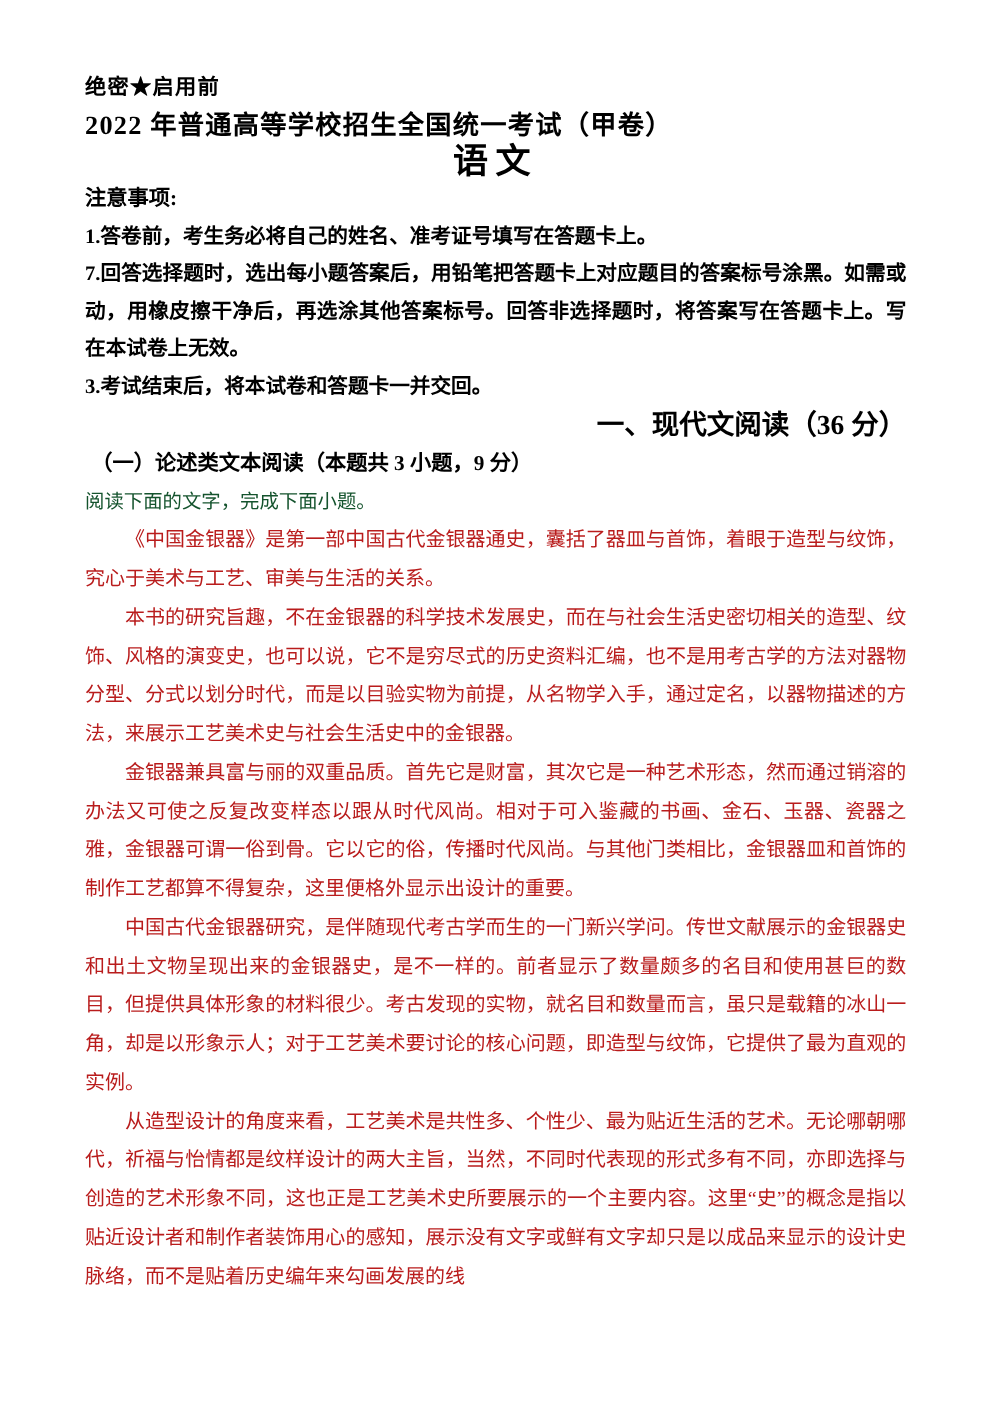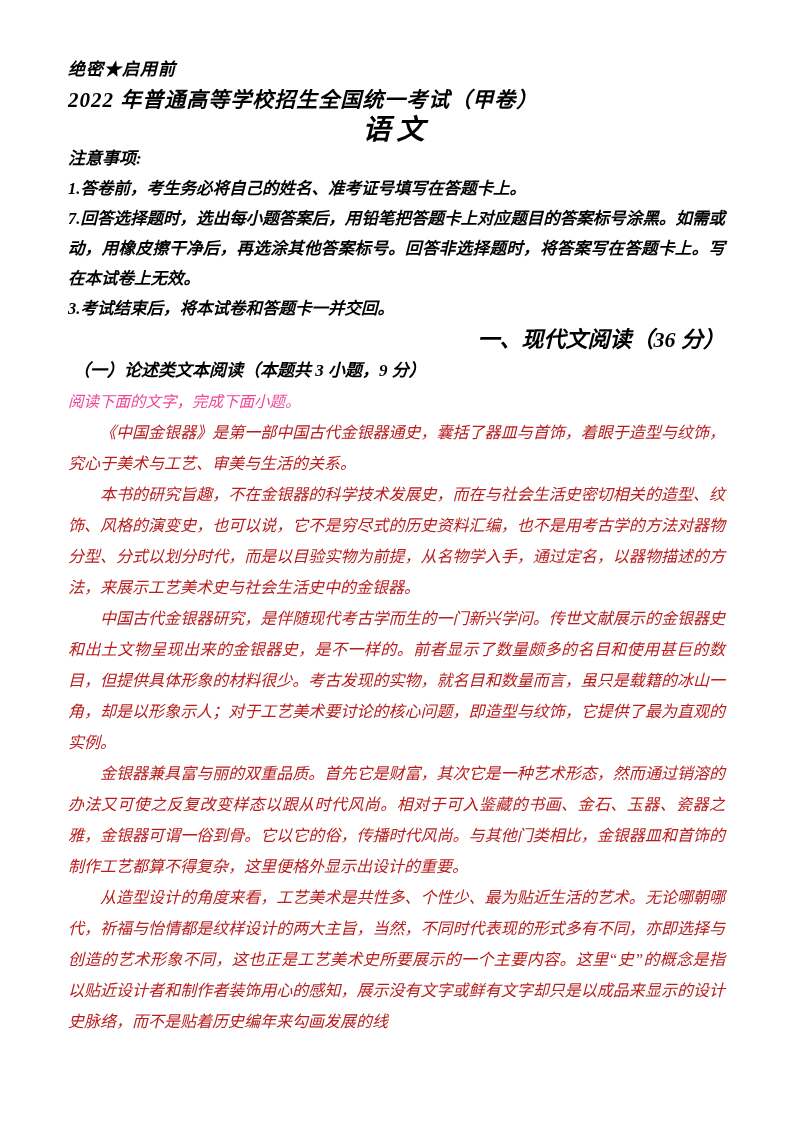--- a/index.html
+++ b/index.html
@@ -12,21 +12,21 @@
     width: 793px;
     height: 1122px;
     margin: 0 auto;
     background: #ffffff;
     box-sizing: border-box;
     padding: 56px 68px 0 68px;
     font-family: "Liberation Serif", "DejaVu Serif", serif;
     color: #000000;
     overflow: hidden;
   }
-  .page p { margin: 0; font-style: italic; }
+  .page p { margin: 0; }
 
   .classification {
     font-size: 17px;
     font-weight: bold;
     line-height: 28px;
     letter-spacing: 1px;
   }
   .title {
     font-size: 21px;
     font-weight: bold;
@@ -65,21 +65,21 @@
   .subsection-heading {
     font-size: 17px;
     font-weight: bold;
     line-height: 31px;
     padding-left: 5px;
   }
   .instruction {
     font-size: 15.5px;
     font-weight: normal;
     line-height: 31px;
-    color: #ec4899;
+    color: #14532d;
   }
   .passage p {
     font-size: 16px;
     line-height: 31px;
     text-indent: 2em;
     text-align: justify;
     text-justify: inter-character;
     color: #b91c1c;
   }
 </style>
@@ -104,18 +104,18 @@
 
   <p class="section-heading">一、现代文阅读（36 分）</p>
 
   <p class="subsection-heading">（一）论述类文本阅读（本题共 3 小题，9 分）</p>
 
   <p class="instruction">阅读下面的文字，完成下面小题。</p>
 
   <div class="passage">
     <p>《中国金银器》是第一部中国古代金银器通史，囊括了器皿与首饰，着眼于造型与纹饰，究心于美术与工艺、审美与生活的关系。</p>
     <p>本书的研究旨趣，不在金银器的科学技术发展史，而在与社会生活史密切相关的造型、纹饰、风格的演变史，也可以说，它不是穷尽式的历史资料汇编，也不是用考古学的方法对器物分型、分式以划分时代，而是以目验实物为前提，从名物学入手，通过定名，以器物描述的方法，来展示工艺美术史与社会生活史中的金银器。</p>
+    <p>金银器兼具富与丽的双重品质。首先它是财富，其次它是一种艺术形态，然而通过销溶的办法又可使之反复改变样态以跟从时代风尚。相对于可入鉴藏的书画、金石、玉器、瓷器之雅，金银器可谓一俗到骨。它以它的俗，传播时代风尚。与其他门类相比，金银器皿和首饰的制作工艺都算不得复杂，这里便格外显示出设计的重要。</p>
     <p>中国古代金银器研究，是伴随现代考古学而生的一门新兴学问。传世文献展示的金银器史和出土文物呈现出来的金银器史，是不一样的。前者显示了数量颇多的名目和使用甚巨的数目，但提供具体形象的材料很少。考古发现的实物，就名目和数量而言，虽只是载籍的冰山一角，却是以形象示人；对于工艺美术要讨论的核心问题，即造型与纹饰，它提供了最为直观的实例。</p>
-    <p>金银器兼具富与丽的双重品质。首先它是财富，其次它是一种艺术形态，然而通过销溶的办法又可使之反复改变样态以跟从时代风尚。相对于可入鉴藏的书画、金石、玉器、瓷器之雅，金银器可谓一俗到骨。它以它的俗，传播时代风尚。与其他门类相比，金银器皿和首饰的制作工艺都算不得复杂，这里便格外显示出设计的重要。</p>
     <p>从造型设计的角度来看，工艺美术是共性多、个性少、最为贴近生活的艺术。无论哪朝哪代，祈福与怡情都是纹样设计的两大主旨，当然，不同时代表现的形式多有不同，亦即选择与创造的艺术形象不同，这也正是工艺美术史所要展示的一个主要内容。这里“史”的概念是指以贴近设计者和制作者装饰用心的感知，展示没有文字或鲜有文字却只是以成品来显示的设计史脉络，而不是贴着历史编年来勾画发展的线</p>
   </div>
 
 </div>
 
 </body></html>

